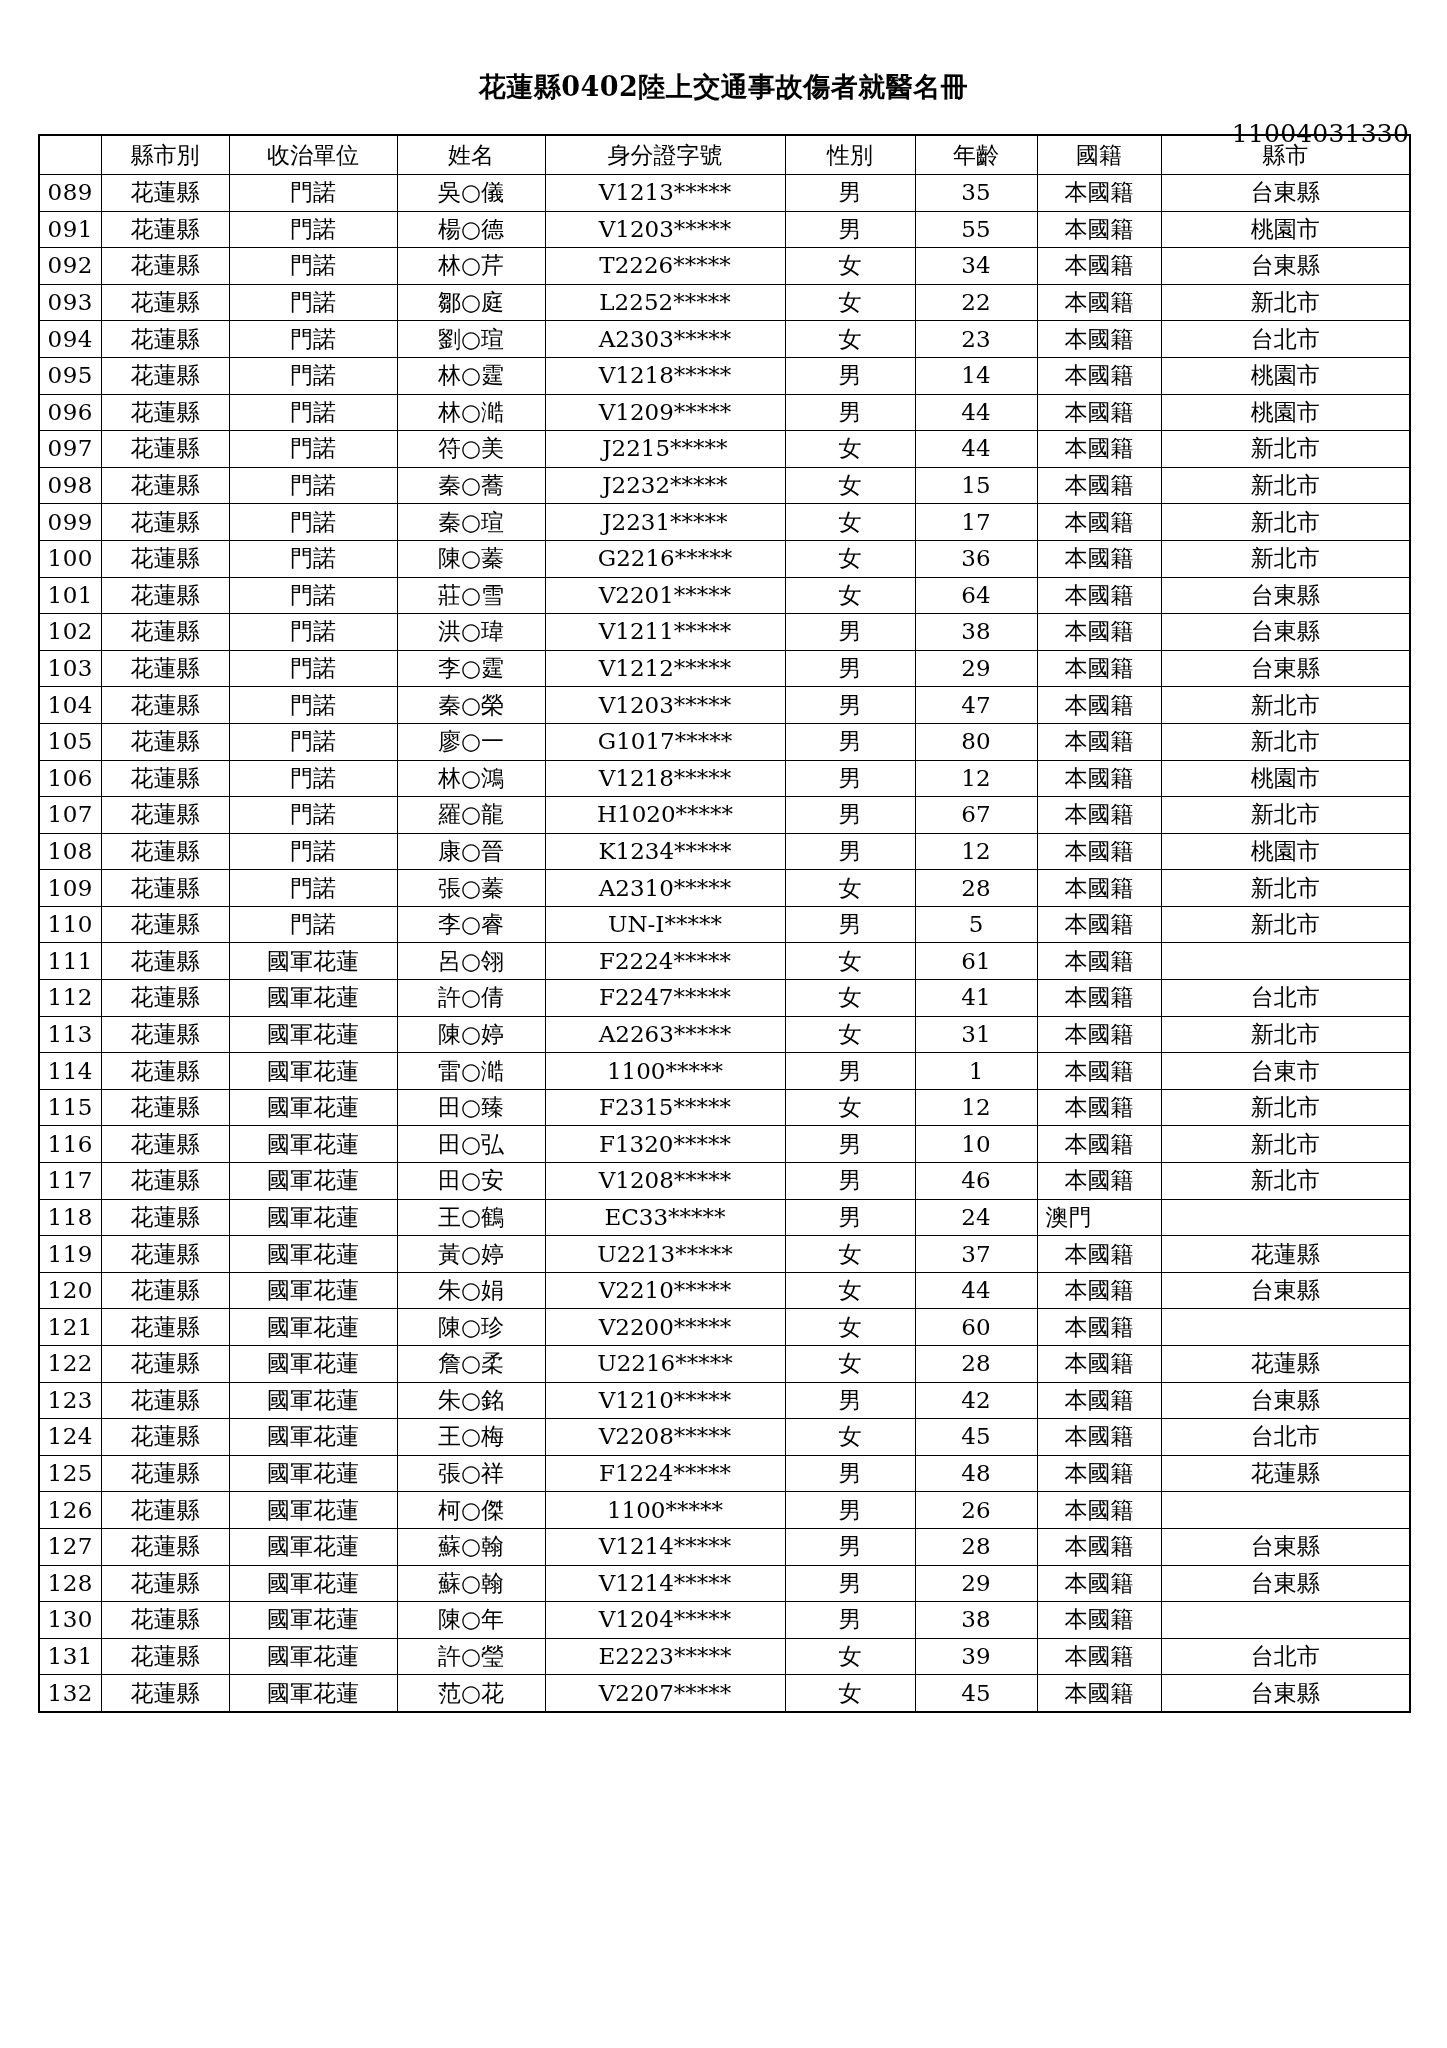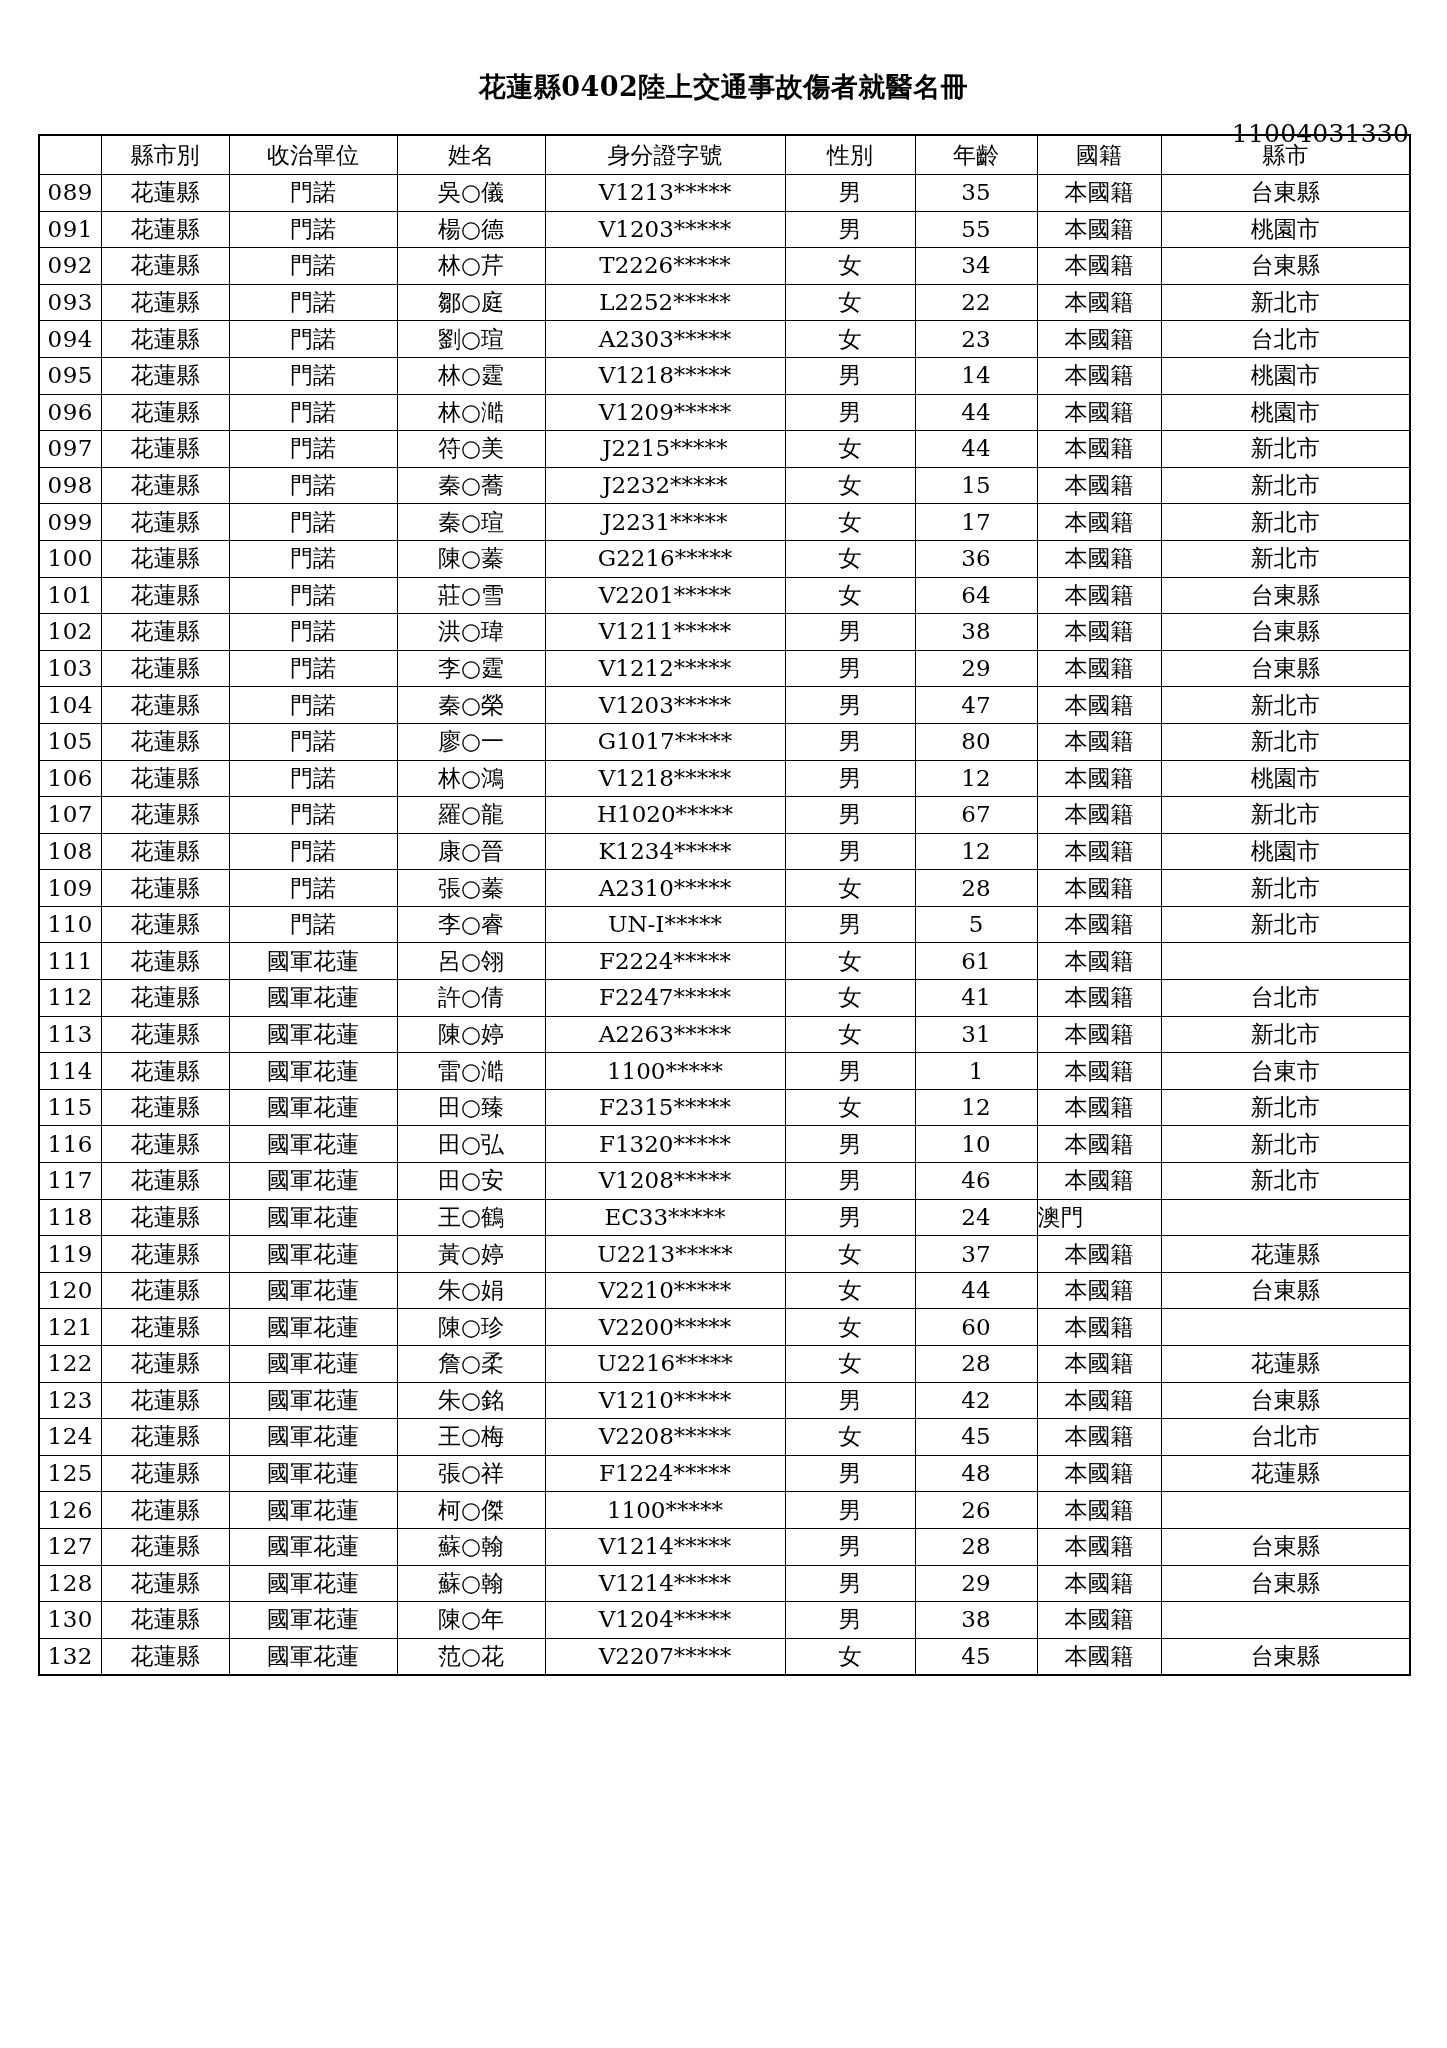--- a/index.html
+++ b/index.html
@@ -87,21 +87,21 @@
   col.c-name  { width: 148px; }
   col.c-id    { width: 240px; }
   col.c-sex   { width: 130px; }
   col.c-age   { width: 122px; }
   col.c-nat   { width: 124px; }
   col.c-cnty  { width: 249px; }
 
   td.seq { font-size: 23px; letter-spacing: 0.5px; }
   td.id  { font-size: 23px; letter-spacing: 0px; }
   td.nat { }
-  td.nat.nonlocal { text-align: left; padding-left: 0; }
+  td.nat.nonlocal { text-align: left; padding-left: 8px; }
 </style>
 </head>
 <body>
 
 <div class="page">
 
   <div class="header-band">
     <div class="doc-title">花蓮縣0402陸上交通事故傷者就醫名冊</div>
     <div class="doc-number">11004031330</div>
   </div>
@@ -567,20 +567,31 @@
             <td class="city">花蓮縣</td>
             <td class="unit">國軍花蓮</td>
             <td class="name">陳○年</td>
             <td class="id">V1204*****</td>
             <td class="sex">男</td>
             <td class="age">38</td>
             <td class="nat">本國籍</td>
             <td class="cnty"></td>
           </tr>
           <tr>
+            <td class="seq">131</td>
+            <td class="city">花蓮縣</td>
+            <td class="unit">國軍花蓮</td>
+            <td class="name">許○瑩</td>
+            <td class="id">E2223*****</td>
+            <td class="sex">女</td>
+            <td class="age">39</td>
+            <td class="nat">本國籍</td>
+            <td class="cnty">台北市</td>
+          </tr>
+          <tr>
             <td class="seq">132</td>
             <td class="city">花蓮縣</td>
             <td class="unit">國軍花蓮</td>
             <td class="name">范○花</td>
             <td class="id">V2207*****</td>
             <td class="sex">女</td>
             <td class="age">45</td>
             <td class="nat">本國籍</td>
             <td class="cnty">台東縣</td>
           </tr>

